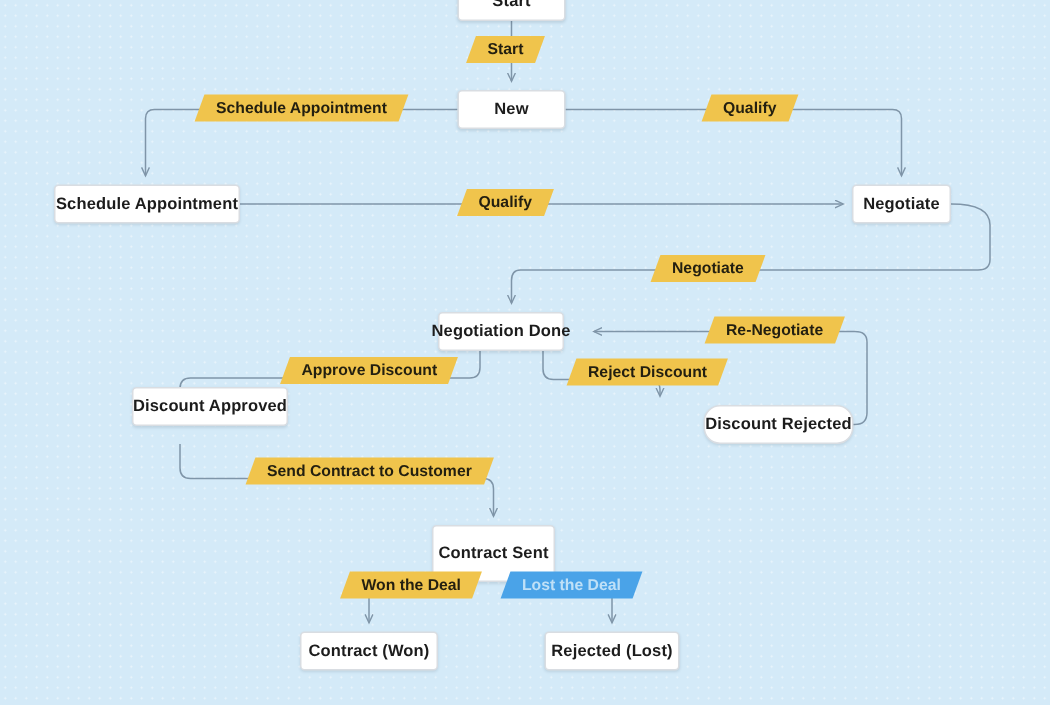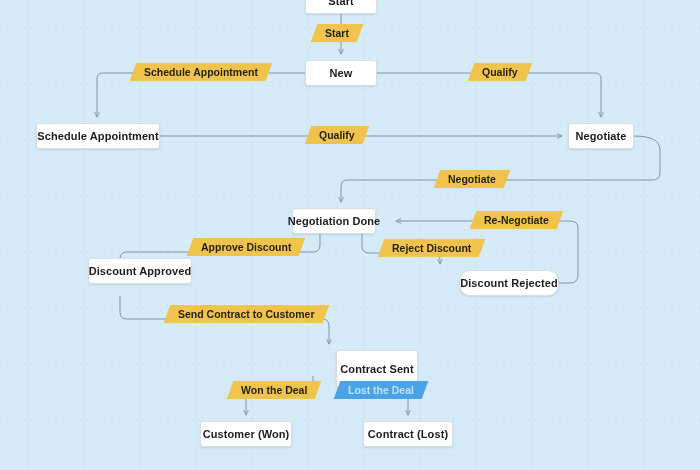--- a/index.html
+++ b/index.html
@@ -100,24 +100,24 @@
       </g>
   </svg>
 
   <div id="node-layer">
       <div class="node" style="left: 305px; top: -12px; width: 72px; height: 26px;">Start</div>
       <div class="node" style="left: 305px; top: 60px; width: 72px; height: 26px;">New</div>
       <div class="node" style="left: 36px; top: 123px; width: 124px; height: 26px;">Schedule Appointment</div>
       <div class="node" style="left: 568px; top: 123px; width: 66px; height: 26px;">Negotiate</div>
       <div class="node" style="left: 292px; top: 208px; width: 84px; height: 26px;">Negotiation Done</div>
       <div class="node" style="left: 88px; top: 258px; width: 104px; height: 26px;">Discount Approved</div>
-      <div class="node" style="left: 459px; top: 270px; width: 100px; height: 26px; border-radius: 11px;">Discount Rejected</div>
-      <div class="node" style="left: 288px; top: 350px; width: 82px; height: 38px; margin-left: 48px;">Contract Sent</div>
-      <div class="node" style="left: 200px; top: 421px; width: 92px; height: 26px;">Customer (Won)</div>
-      <div class="node" style="left: 363px; top: 421px; width: 90px; height: 26px;">Contract (Lost)</div>
+      <div class="node" style="left: 469px; top: 270px; width: 100px; height: 26px; border-radius: 11px;">Discount Rejected</div>
+      <div class="node" style="left: 288px; top: 350px; width: 82px; height: 38px;">Contract Sent</div>
+      <div class="node" style="left: 200px; top: 421px; width: 92px; height: 26px;">Contract (Won)</div>
+      <div class="node" style="left: 363px; top: 421px; width: 90px; height: 26px;">Rejected (Lost)</div>
     </div>
   <div id="label-layer">
       <div class="label" style="left: 314px; top: 24px;">
         <span>Start</span>
       </div>
       <div class="label" style="left: 133px; top: 63px;">
         <span>Schedule Appointment</span>
       </div>
       <div class="label" style="left: 471px; top: 63px;">
         <span>Qualify</span>

